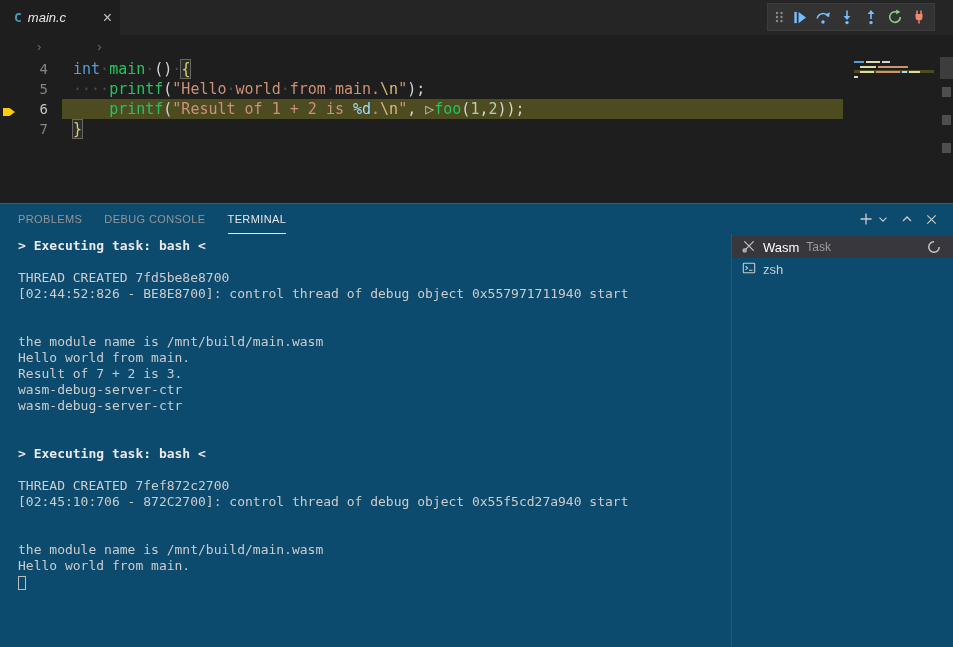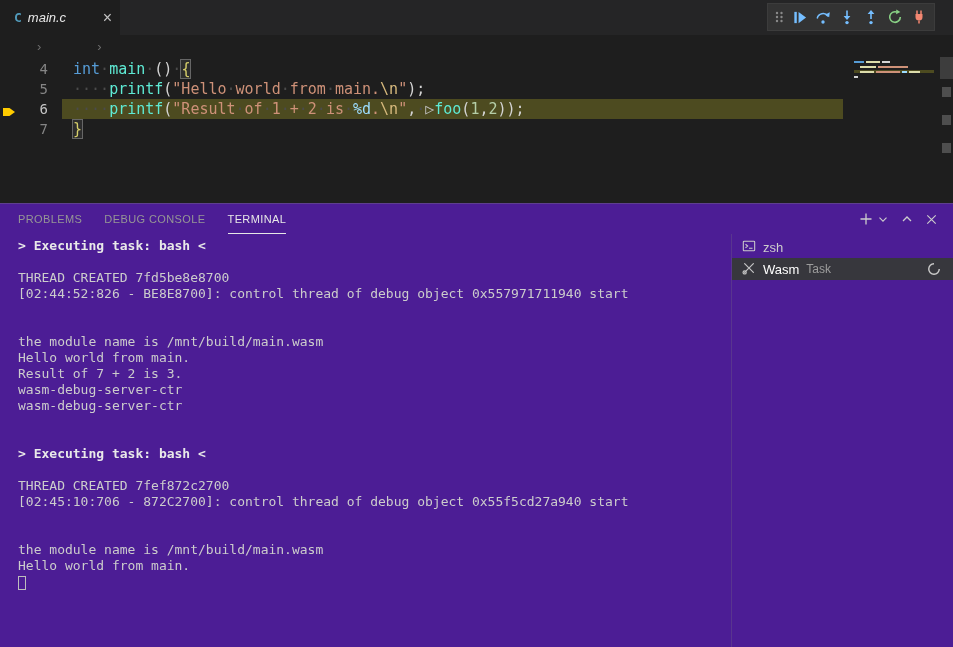--- a/index.html
+++ b/index.html
@@ -26,37 +26,37 @@
   
   .editor { height:146px; position:relative; overflow:hidden; background:#1e1e1e; flex-shrink:0; }
   #code-lines { position:absolute; top:2px; left:0; right:110px; }
   .code-line { position:relative; display:flex; height:20px; line-height:20px;
                font-family:"DejaVu Sans Mono",monospace; font-size:15px; white-space:pre; }
   .line-num { width:48px; text-align:right; color:#858585; flex-shrink:0; font-size:14px; }
   .code-line.current .line-num { color:#c6c6c6; }
   .code-content { margin-left:14px; padding-left:11px; width:788px; white-space:pre; }
   .code-line.current .code-content { background:#4d4b20; }
   .exec-arrow { position:absolute; left:2px; top:4px; }
-  .tok-kw{color:#569cd6} .tok-fn{color:#5eead4} .tok-str{color:#ce9178}
+  .tok-kw{color:#569cd6} .tok-fn{color:#22c55e} .tok-str{color:#ce9178}
   .tok-esc{color:#d7ba7d} .tok-fmt{color:#9cdcfe} .tok-num{color:#b5cea8}
   .tok-punc{color:#d4d4d4} .tok-ws{color:#4b4b4b}
   .tok-brace{color:#d7cf6a; outline:1px solid #666666; background:rgba(90,90,90,.25);}
   .tok-inline{color:#c5c5c5;}
 
   
   .minimap { position:absolute; top:0; right:15px; width:88px; height:146px; }
   .mm-line { position:absolute; left:4px; right:4px; height:3px; display:flex; gap:2px; align-items:center; }
   .mm-line i { height:2px; display:block; }
   .mm-cur { background:#4d4b20; }
   .ruler { position:absolute; top:0; right:0; width:13px; height:146px; }
   .ruler .thumb { position:absolute; top:0; left:0; width:13px; height:22px; background:rgba(121,121,121,.35); }
   .ruler .mark { position:absolute; left:2px; width:9px; height:10px; background:#4e4e4e; }
 
   
-  .panel { flex:1; border-top:1px solid rgba(128,128,128,.35); display:flex; flex-direction:column; background:#4c1d95; }
+  .panel { flex:1; border-top:1px solid rgba(128,128,128,.35); display:flex; flex-direction:column; background:#0c4a6e; }
   .panel-header { height:30px; display:flex; align-items:center; padding-left:18px; flex-shrink:0; }
   .panel-tab { height:30px; display:flex; align-items:center; margin-right:22px; font-size:11px; letter-spacing:.4px; color:#969696; cursor:pointer; border-bottom:1px solid transparent; }
   .panel-tab.active { color:#e7e7e7; border-bottom:1px solid #e7e7e7; }
   .panel-actions { margin-left:auto; display:flex; align-items:center; gap:9px; padding-right:14px; }
   .panel-actions .act { cursor:pointer; display:flex; align-items:center; }
   .act.tight { margin-left:-7px; }
 
   .panel-body { flex:1; display:flex; overflow:hidden; }
   .terminal-output { flex:1; padding:4px 0 0 18px; font-family:"DejaVu Sans Mono",monospace; font-size:13px; color:#cccccc; overflow:hidden; }
   .term-line { height:16px; line-height:16px; white-space:pre; }
@@ -245,37 +245,37 @@
           <div class="term-line">THREAD CREATED 7fef872c2700</div>
           <div class="term-line">[02:45:10:706 - 872C2700]: control thread of debug object 0x55f5cd27a940 start</div>
           <div class="term-line"></div>
           <div class="term-line"></div>
           <div class="term-line">the module name is /mnt/build/main.wasm</div>
           <div class="term-line">Hello world from main.</div>
           <div class="term-line"><span class="term-cursor"></span></div>
         </div>
 
       <div class="terminal-sidebar">
-        <div class="term-item">
-          <span><svg width="14" height="14" viewBox="0 0 16 16" fill="none" stroke="#cccccc" stroke-width="1.2">
-                <rect x="1.5" y="2.5" width="13" height="11" rx="1"></rect>
-                <path d="M4 6l2.5 2L4 10M8 10.5h4"></path>
-              </svg></span>
-          <span>zsh</span>
-        </div>
         <div class="term-item active">
           <span><svg width="14" height="14" viewBox="0 0 16 16" fill="none" stroke="#c5c5c5" stroke-width="1.4" stroke-linecap="round">
                 <path d="M3 13L13 3M3 3l10 10"></path>
                 <circle cx="3" cy="13" r="1.8"></circle>
               </svg></span>
           <span>Wasm</span>
           <span class="desc">Task</span>
           <span class="spin">
               <svg width="14" height="14" viewBox="0 0 16 16" fill="none" stroke="#cccccc" stroke-width="1.6">
                 <path d="M14 8A6 6 0 1 1 8 2"></path>
               </svg>
             </span>
         </div>
+        <div class="term-item">
+          <span><svg width="14" height="14" viewBox="0 0 16 16" fill="none" stroke="#cccccc" stroke-width="1.2">
+                <rect x="1.5" y="2.5" width="13" height="11" rx="1"></rect>
+                <path d="M4 6l2.5 2L4 10M8 10.5h4"></path>
+              </svg></span>
+          <span>zsh</span>
+        </div>
       </div>
     </div>
   </div>
 
 </div>
 
 </body></html>

